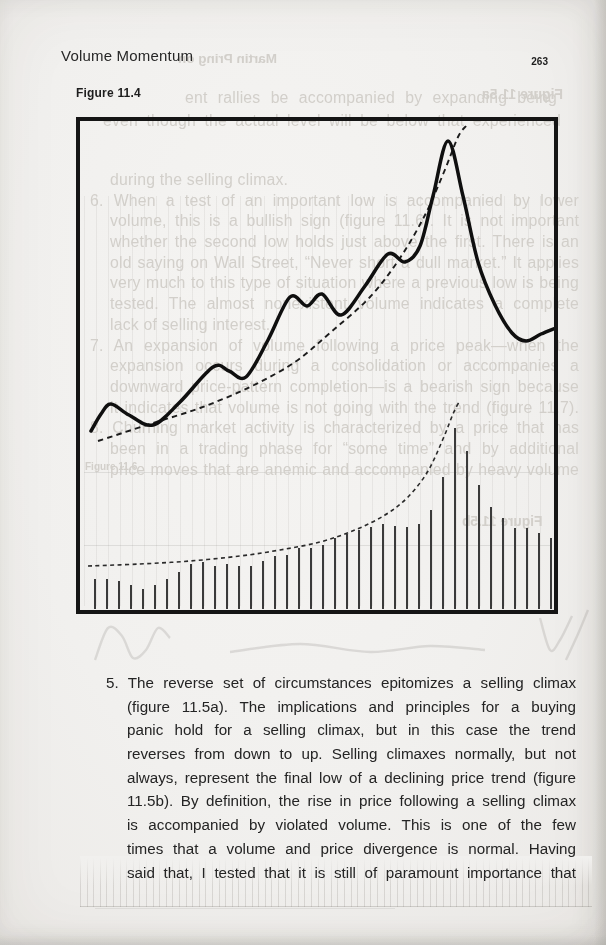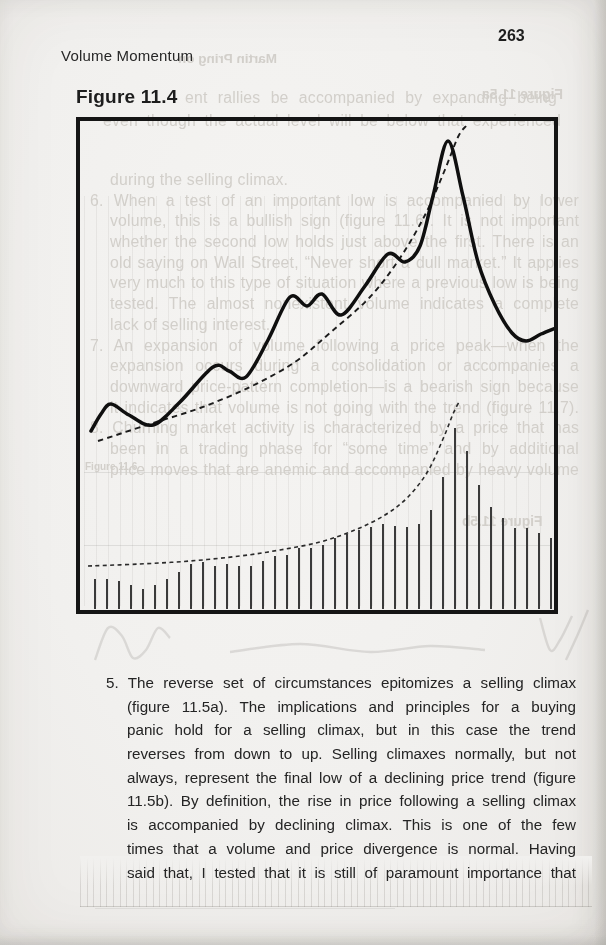--- a/index.html
+++ b/index.html
@@ -6,22 +6,22 @@
   .page{
     position:relative;width:606px;height:945px;overflow:hidden;
     background:radial-gradient(ellipse at 45% 35%, #f5f4f2 0%, #f1f0ee 55%, #ebe9e6 100%);
     box-shadow:inset 0 0 70px rgba(60,50,40,0.06), inset -16px 0 22px rgba(60,50,40,0.07), inset 0 -12px 18px rgba(60,50,40,0.05);
     font-family:"Liberation Sans","DejaVu Sans",sans-serif;
     color:#232323;
   }
   .abs{position:absolute;}
   
   .runhead{left:61px;top:47px;font-size:15px;letter-spacing:.2px;color:#262626;}
-  .pagenum{left:498px;top:27px;width:50px;font-size:16px;font-weight:bold;color:#1d1d1d;}
-  .figlabel{left:76px;top:86px;font-size:19px;font-weight:bold;letter-spacing:.2px;color:#1d1d1d;}
+  .pagenum{left:498px;top:56px;width:50px;text-align:right;font-size:10px;font-weight:bold;color:#1d1d1d;}
+  .figlabel{left:76px;top:86px;font-size:12px;font-weight:bold;letter-spacing:.2px;color:#1d1d1d;}
   .bodytext{left:106px;top:655px;width:470px;font-size:15.2px;line-height:23.7px;color:#242424;margin-top:16px;}
   .tline{text-align:justify;text-align-last:justify;height:23.7px;overflow:hidden;}
   .tline.ind{padding-left:21px;}
   .tline.short{text-align-last:left;}
   .it{}
   
   .ghost{color:#d2cfca;filter:blur(.3px);}
   .ghostpara{left:90px;top:134px;width:489px;font-size:15.8px;line-height:20.7px;letter-spacing:.2px;margin-top:36px;}
   .ghostpara .tline{height:20.7px;}
   .ghostpara .tline.ind{padding-left:20px;}
@@ -152,20 +152,20 @@
       <rect x="2" y="2" width="478" height="493" class="frame"></rect>
     </svg>
 
   <div class="abs bodytext">
       <div class="tline"><span>5. The reverse set of circumstances epitomizes a selling climax</span></div>
       <div class="tline ind"><span>(figure 11.5a). The implications and principles for a buying</span></div>
       <div class="tline ind"><span>panic hold for a selling climax, but in this case the trend</span></div>
       <div class="tline ind"><span>reverses from down to up. Selling climaxes normally, but not</span></div>
       <div class="tline ind"><span>always, represent the final low of a declining price trend (figure</span></div>
       <div class="tline ind"><span>11.5b). By definition, the rise in price following a selling climax</span></div>
-      <div class="tline ind"><span>is accompanied by </span><span class="it">declining climax.</span><span> This is one of the few</span></div>
+      <div class="tline ind"><span>is accompanied by </span><span class="it">violated volume.</span><span> This is one of the few</span></div>
       <div class="tline ind"><span>times that a volume and price divergence is normal. Having</span></div>
       <div class="tline ind"><span>said that, I tested that it is still of paramount importance that</span></div>
     </div>
 
   <div class="abs edge-right"></div>
   <div class="abs edge-bottom"></div>
 </div>
 
 </body></html>

